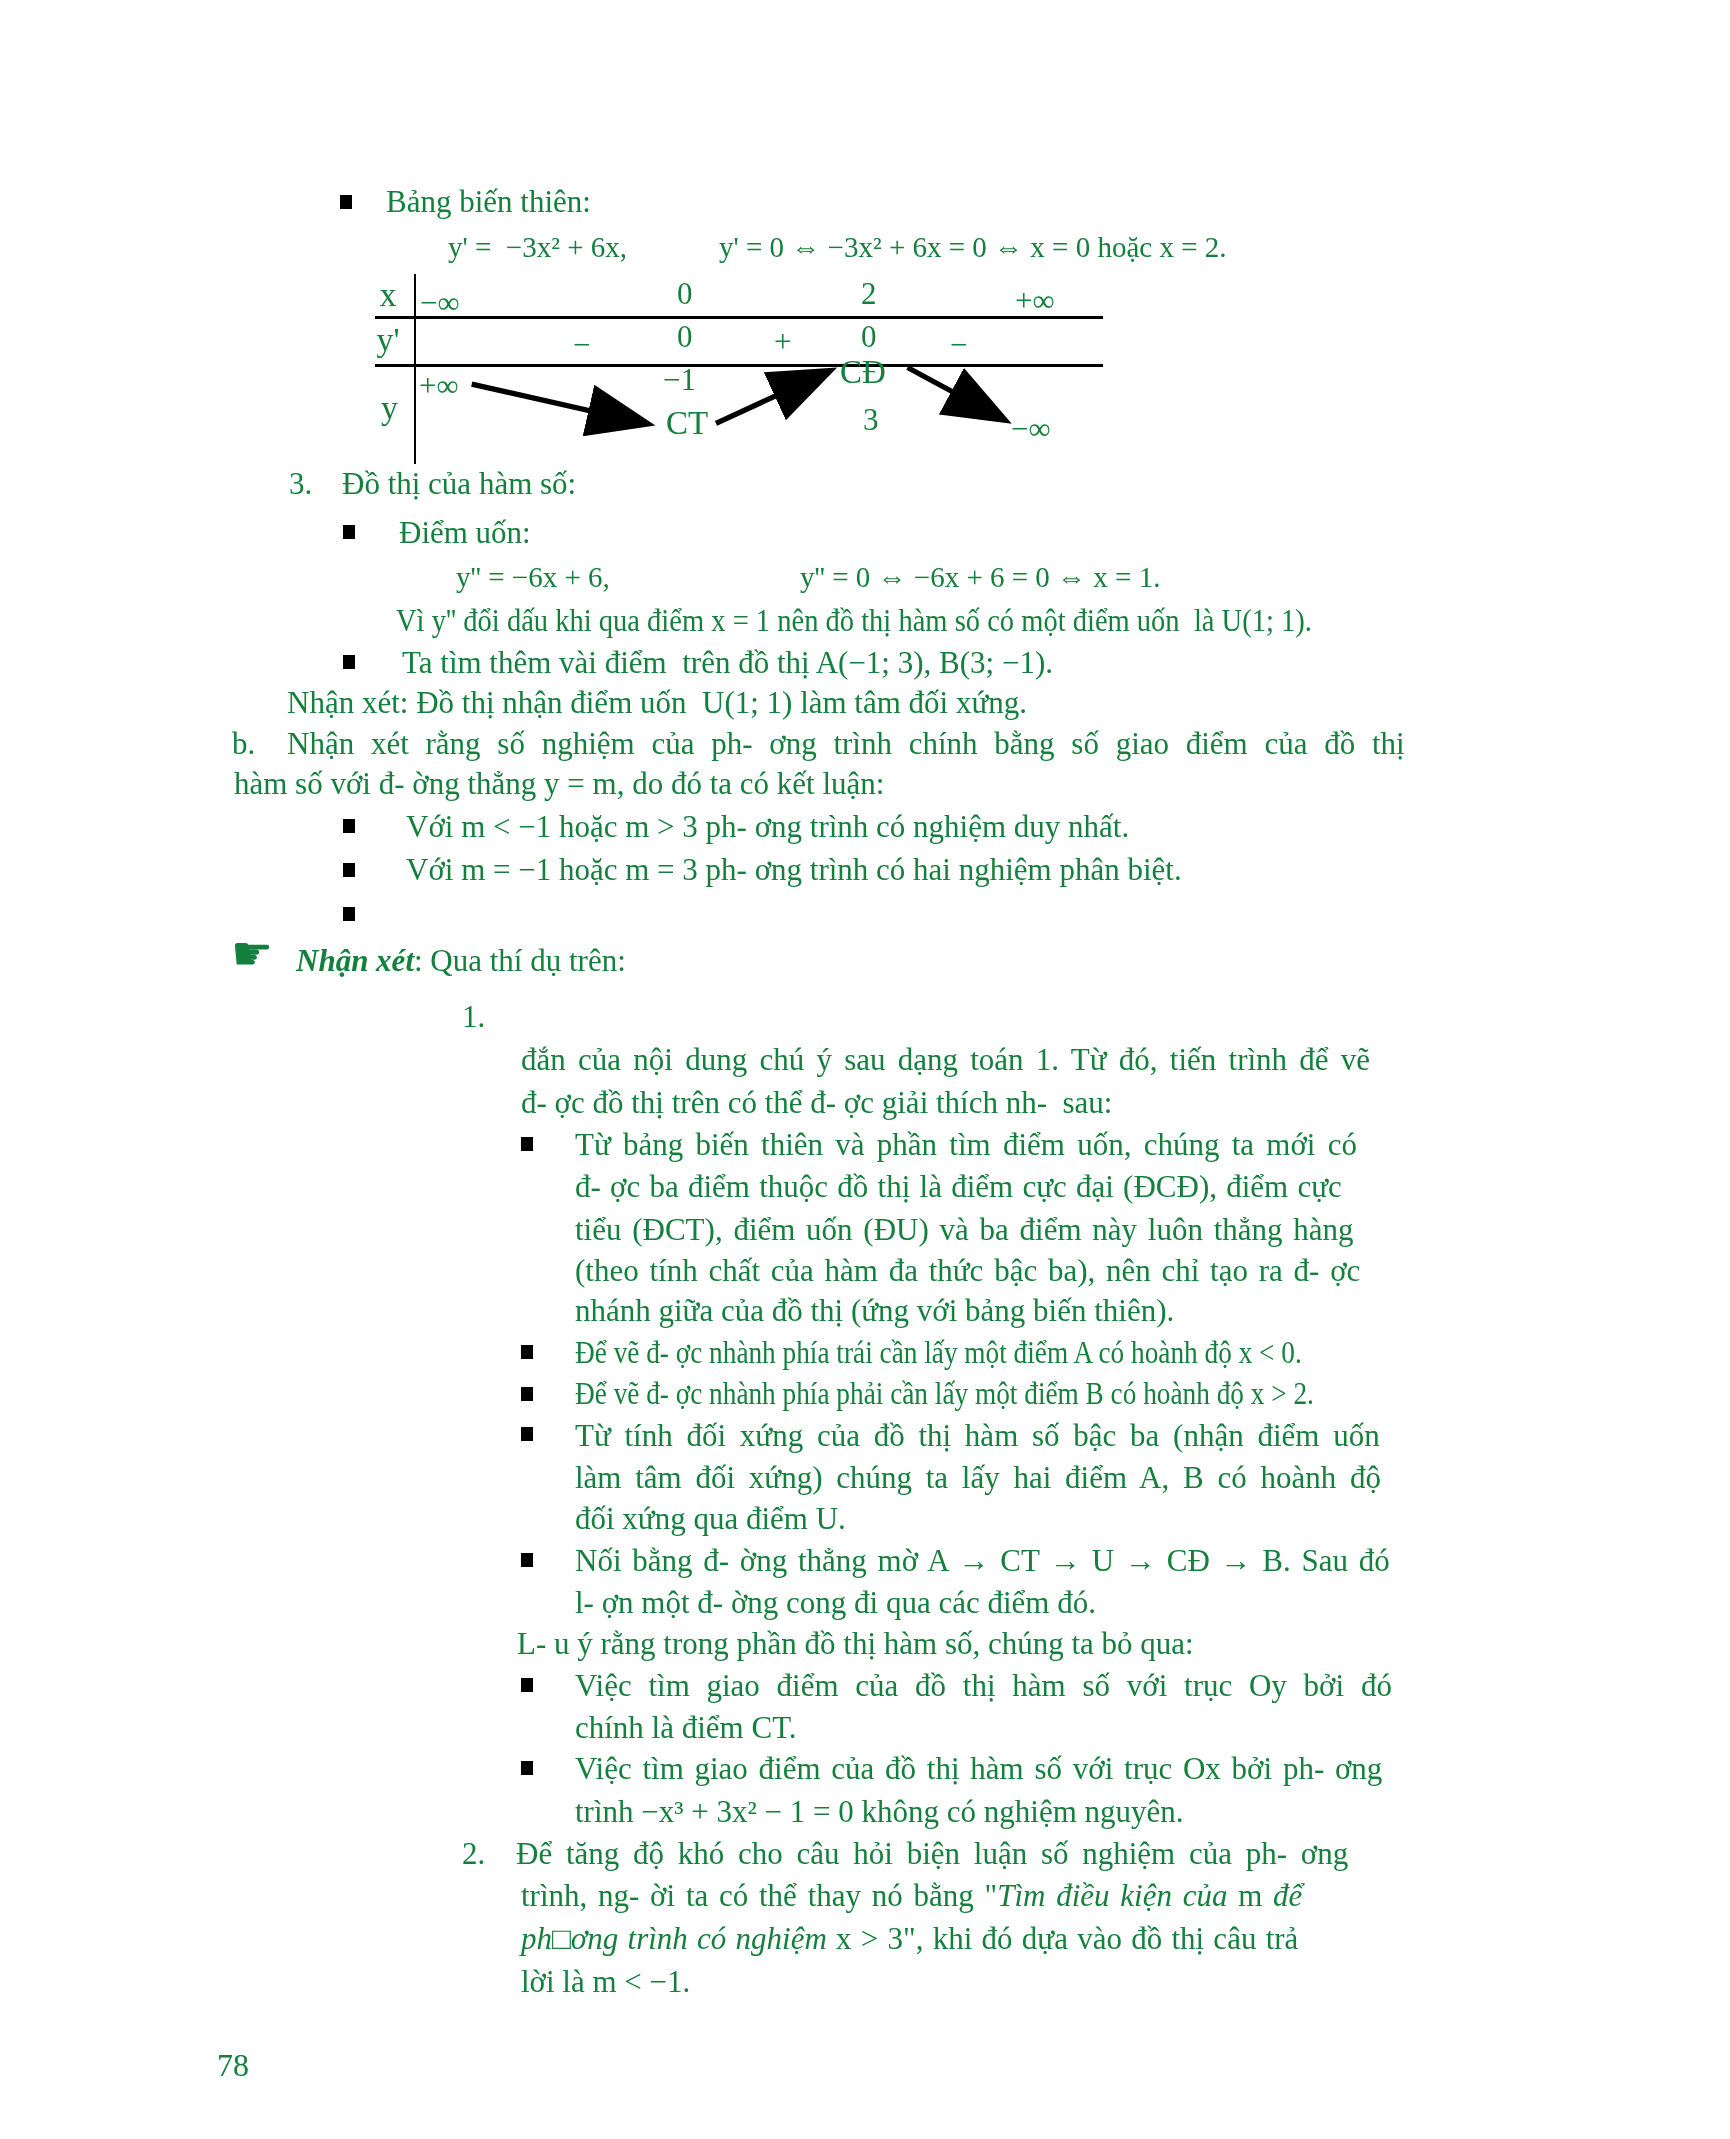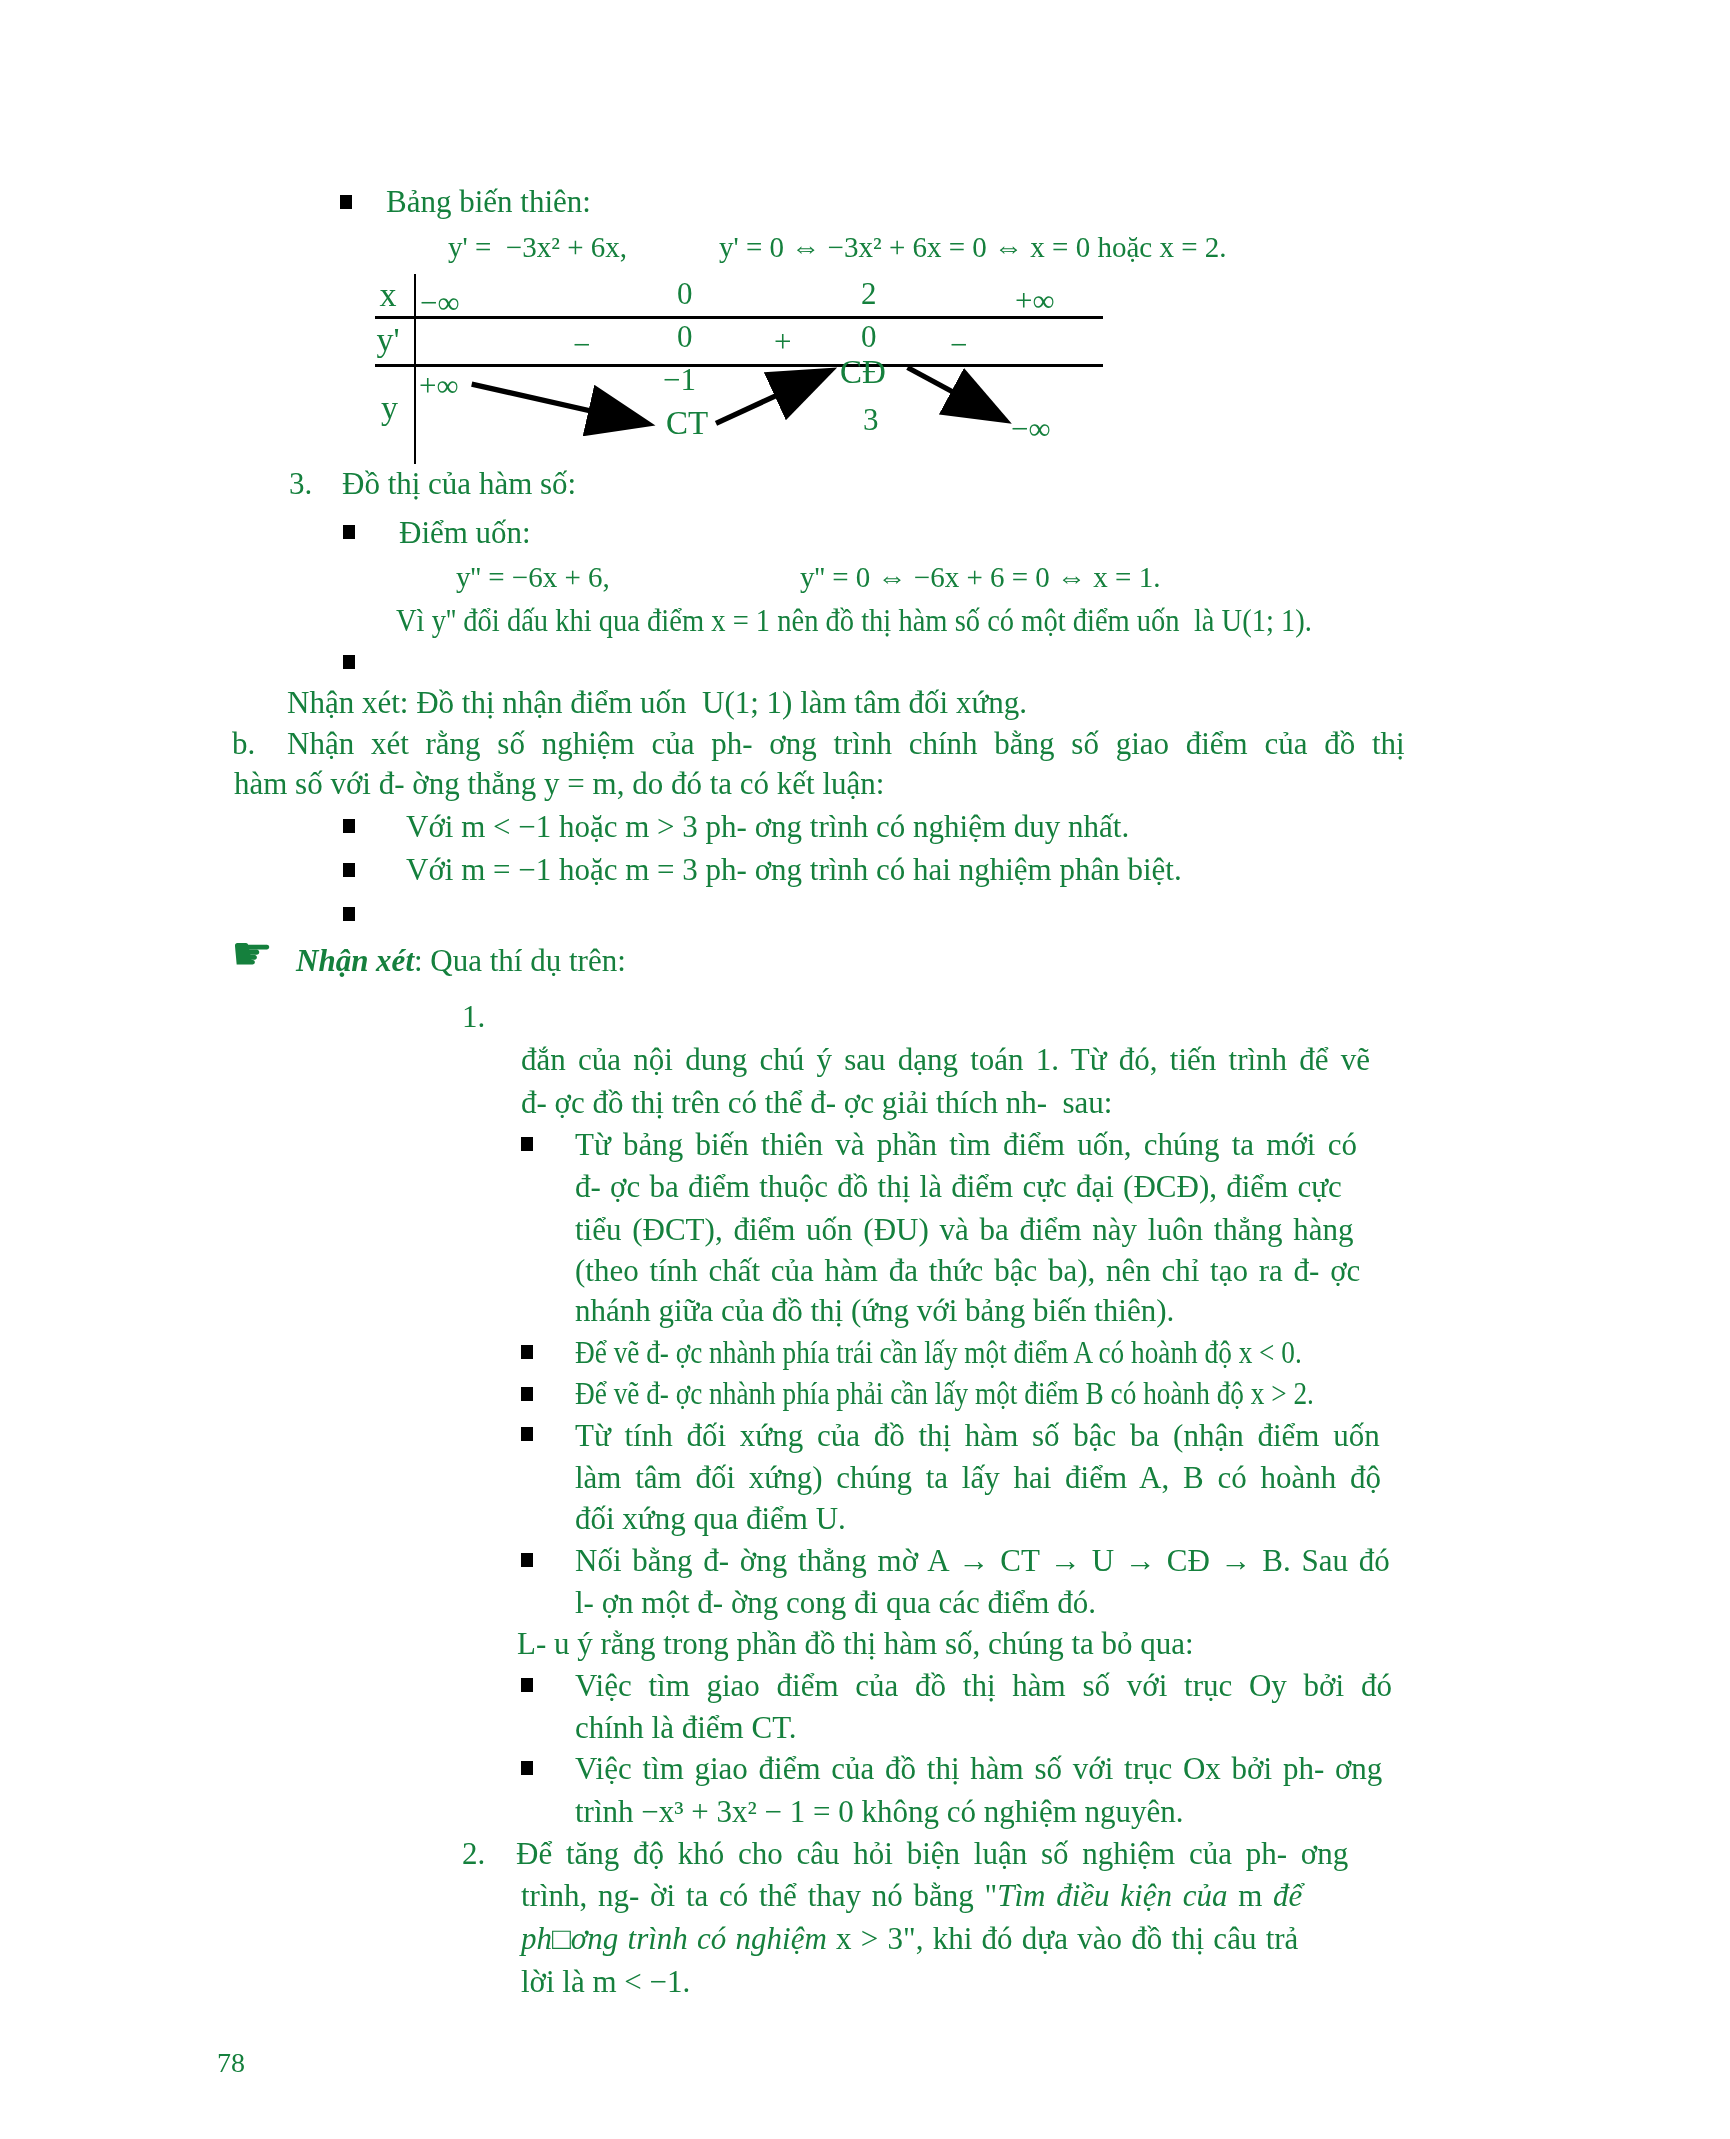--- a/index.html
+++ b/index.html
@@ -18,21 +18,21 @@
   .cond88{transform:scaleX(0.88);transform-origin:left top;}
   .cond92{transform:scaleX(0.92);transform-origin:left top;}
   
   .bbt{position:absolute;left:375px;top:274px;width:728px;height:190px;}
   .bbt .vline{position:absolute;left:39px;top:0;width:2.3px;height:190px;background:#000;}
   .bbt .hline{position:absolute;left:0;width:728px;height:3px;background:#000;}
   .bbt .cell{position:absolute;font-size:31px;white-space:pre;}
   .bbt .lab{font-size:34px;}
   .bbt svg{position:absolute;left:0;top:0;}
   .hand{position:absolute;font-family:"DejaVu Sans",sans-serif;font-size:47px;line-height:1;}
-  .pagenum{position:absolute;font-size:28px;}
+  .pagenum{position:absolute;font-size:32px;}
 </style>
 </head>
 <body>
 
 <div class="page">
 
   <span class="sq" style="left:340px;top:195px"></span>
   <div class="ln" style="left:386px;top:183px">Bảng biến thiên:</div>
 
   <div class="ln f" style="left:448px;top:229px">y' =  −3x² + 6x,</div>
@@ -81,20 +81,21 @@
 
   <span class="sq" style="left:343px;top:525px"></span>
   <div class="ln" style="left:399px;top:514px">Điểm uốn:</div>
 
   <div class="ln f" style="left:456px;top:559px">y'' = −6x + 6,</div>
   <div class="ln f" style="left:800px;top:559px">y'' = 0 ⇔ −6x + 6 = 0 ⇔ x = 1.</div>
 
   <div class="ln cond92" style="left:396px;top:602px">Vì y'' đổi dấu khi qua điểm x = 1 nên đồ thị hàm số có một điểm uốn  là U(1; 1).</div>
 
   <span class="sq" style="left:343px;top:655px"></span>
+  <div class="ln" style="left:402px;top:644px">Ta tìm thêm vài điểm  trên đồ thị A(−1; 3), B(3; −1).</div>
 
   <div class="ln" style="left:287px;top:684px">Nhận xét: Đồ thị nhận điểm uốn  U(1; 1) làm tâm đối xứng.</div>
 
   <div class="ln" style="left:232px;top:725px">b.</div>
   <div class="ln ws10" style="left:287px;top:725px">Nhận xét rằng số nghiệm của ph- ơng trình chính bằng số giao điểm của đồ thị</div>
   <div class="ln" style="left:234px;top:765px">hàm số với đ- ờng thẳng y = m, do đó ta có kết luận:</div>
 
   <span class="sq" style="left:343px;top:819px"></span>
   <div class="ln" style="left:406px;top:808px">Với m &lt; −1 hoặc m &gt; 3 ph- ơng trình có nghiệm duy nhất.</div>
   <span class="sq" style="left:343px;top:863px"></span>

